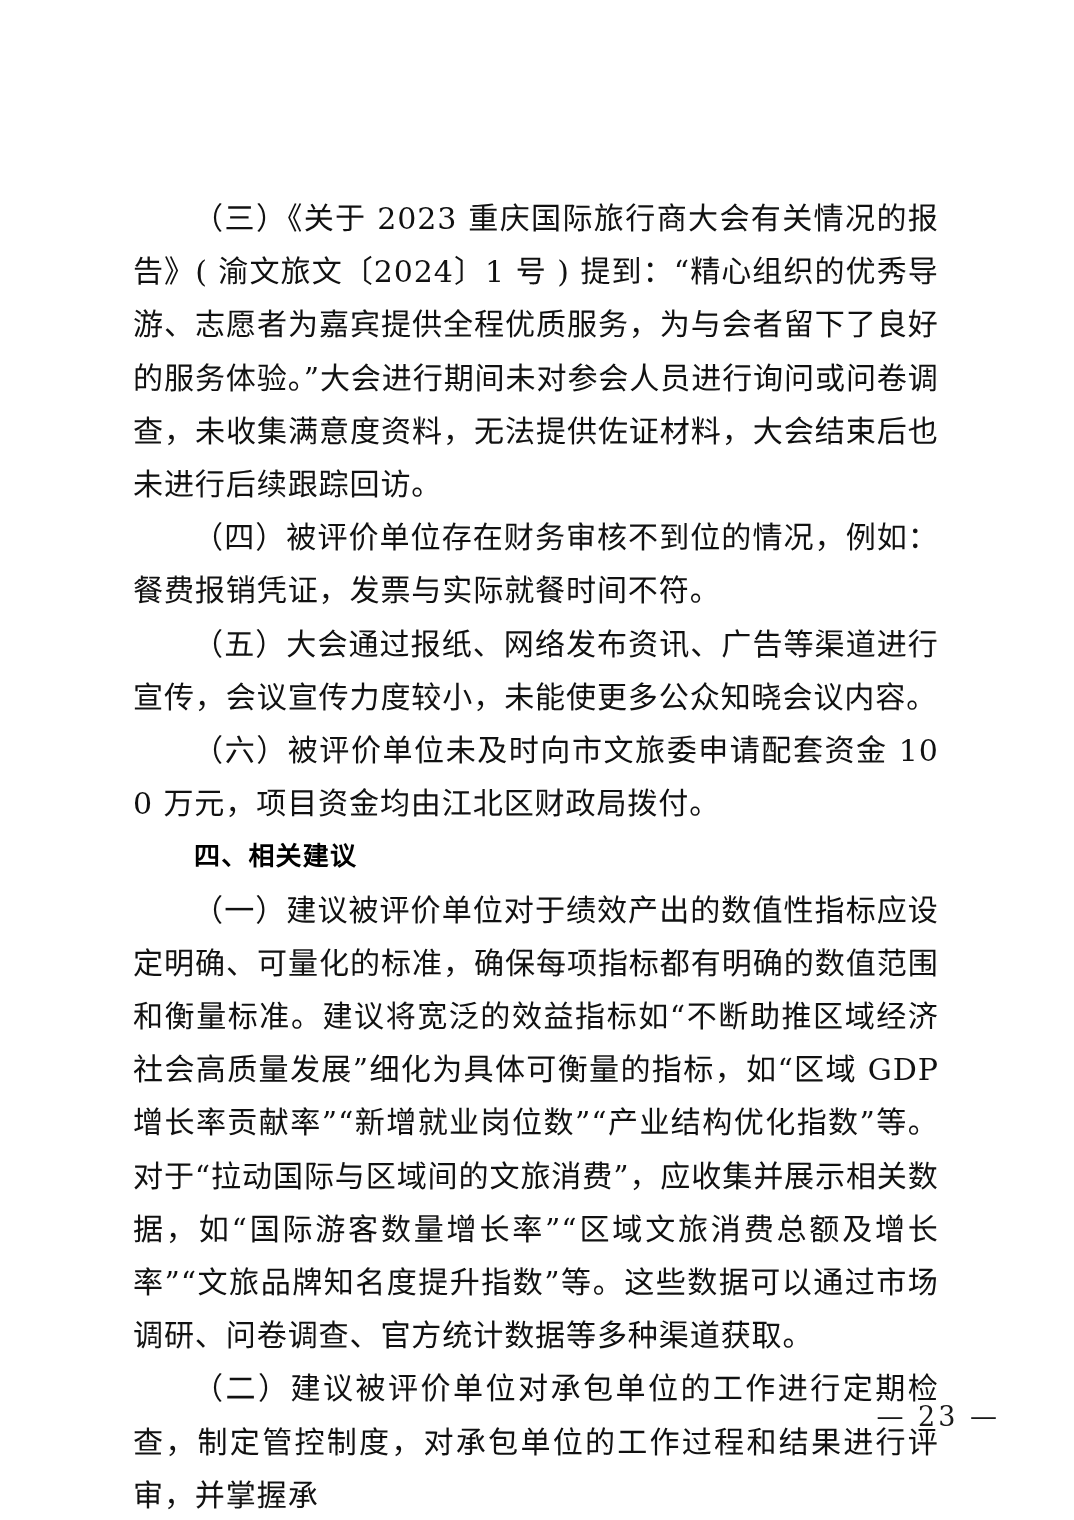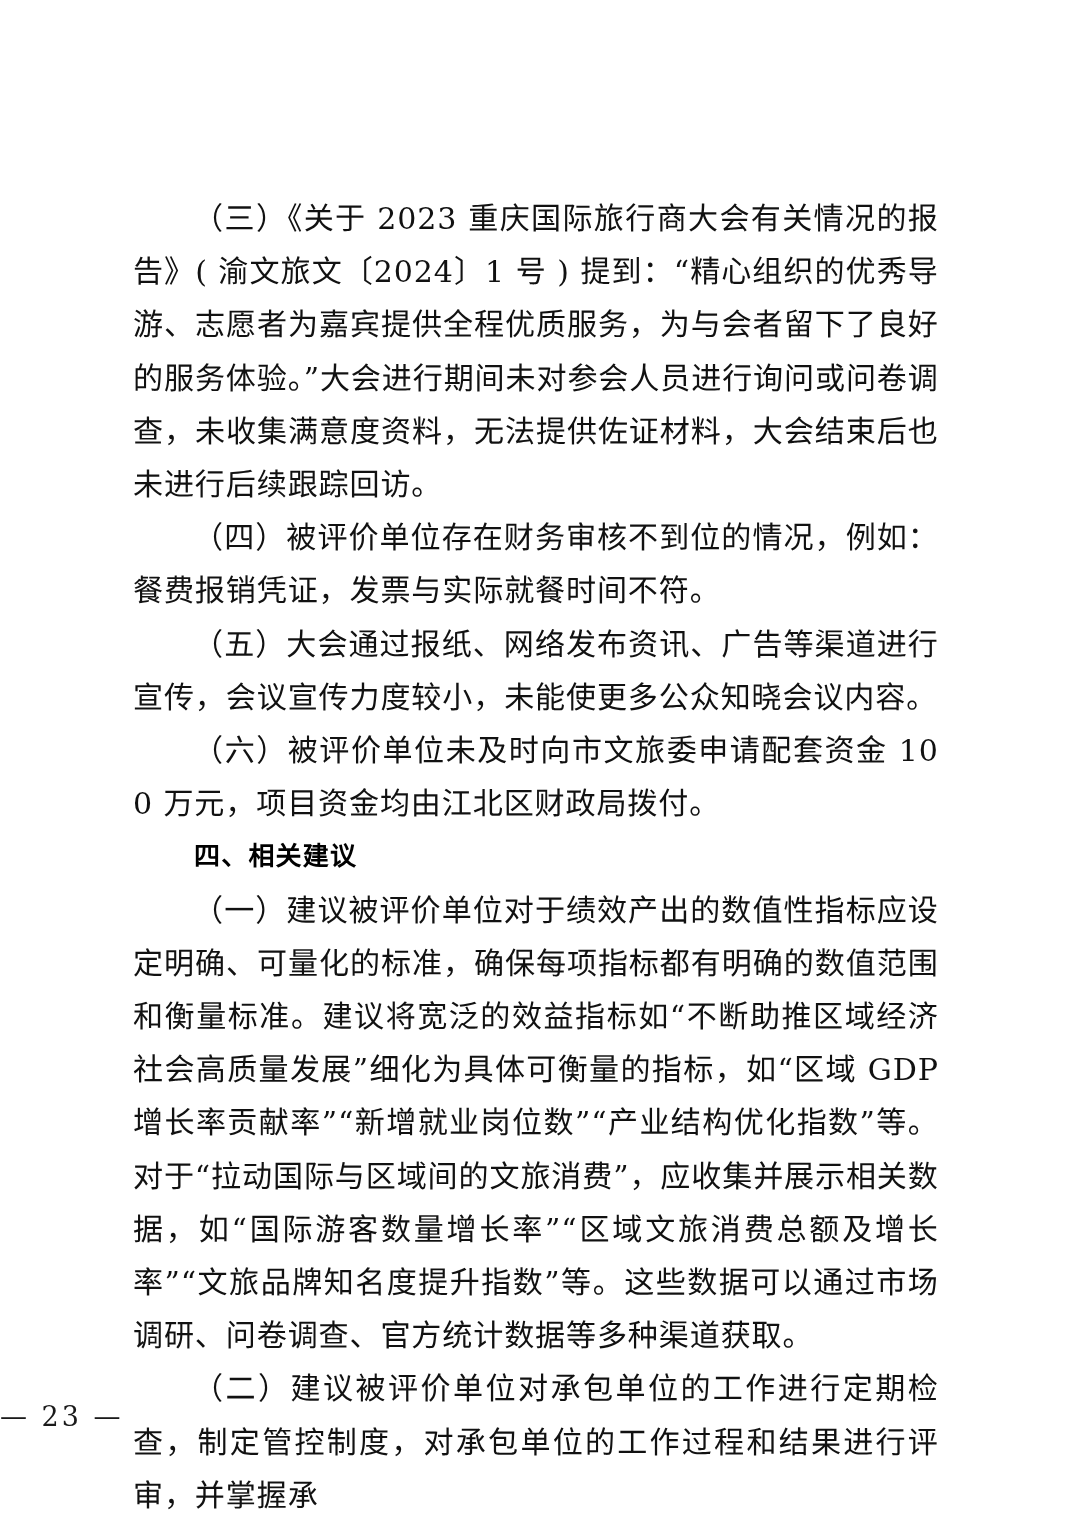--- a/index.html
+++ b/index.html
@@ -61,21 +61,21 @@
     margin: 0;
     color: #000000;
   }
 
   
   .page-number {
     position: absolute;
     left: 0;
     right: 0;
     top: 1385px;
-    text-align: left;
+    text-align: right;
     font-family: "DejaVu Serif", "Liberation Serif", serif;
     font-size: 27px;
     letter-spacing: 3px;
     color: #1a1a1a;
     padding-right: 74px;
   }
 </style>
 </head>
 <body>
 

